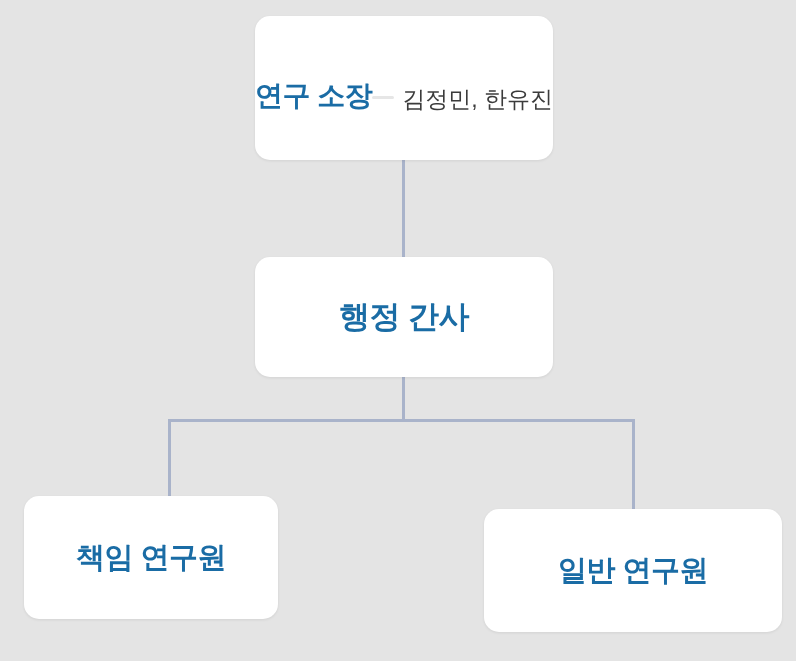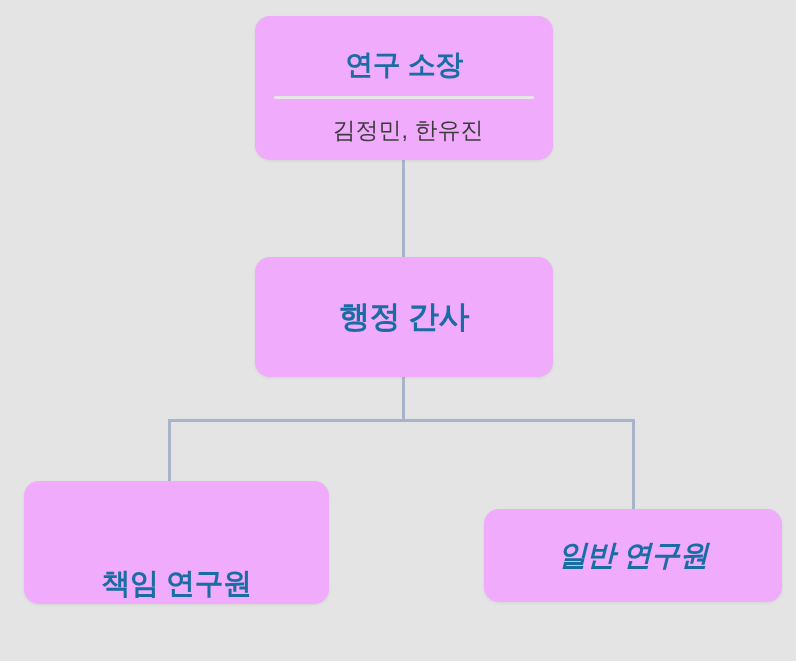--- a/index.html
+++ b/index.html
@@ -24,25 +24,24 @@
   .connector {
     position: absolute;
     background: #a9b3ca;
   }
   .connector-v { width: 3px; }
   .connector-h { height: 3px; }
 
   
   .node {
     position: absolute;
-    background: #f0abfc;
+    background: #ffffff;
     border-radius: 15px;
     box-shadow: 0 1px 3px rgba(0,0,0,0.08);
     display: flex;
-    flex-direction: column;
     align-items: center;
     justify-content: center;
     box-sizing: border-box;
   }
 
   .node-title {
     color: #1a6ca5;
     font-weight: bold;
     letter-spacing: -0.5px;
     text-align: center;
@@ -76,33 +75,31 @@
   #node-admin {
     left: 255px;
     top: 257px;
     width: 298px;
     height: 120px;
   }
   #node-admin .node-title { font-size: 31px; }
 
   #node-senior {
     left: 24px;
-    top: 481px;
-    width: 305px;
+    top: 496px;
+    width: 254px;
     height: 123px;
-    justify-content: flex-end;
   }
   #node-senior .node-title { font-size: 29px; }
 
   #node-general {
     left: 484px;
     top: 509px;
     width: 298px;
-    height: 93px;
-    font-style: italic;
+    height: 123px;
   }
   #node-general .node-title { font-size: 29px; }
 
   
   
   #conn-director-admin { left: 402px; top: 159px; height: 99px; }
   
   #conn-admin-bus { left: 402px; top: 376px; height: 45px; }
   
   #conn-bus { left: 168px; top: 419px; width: 467px; }

